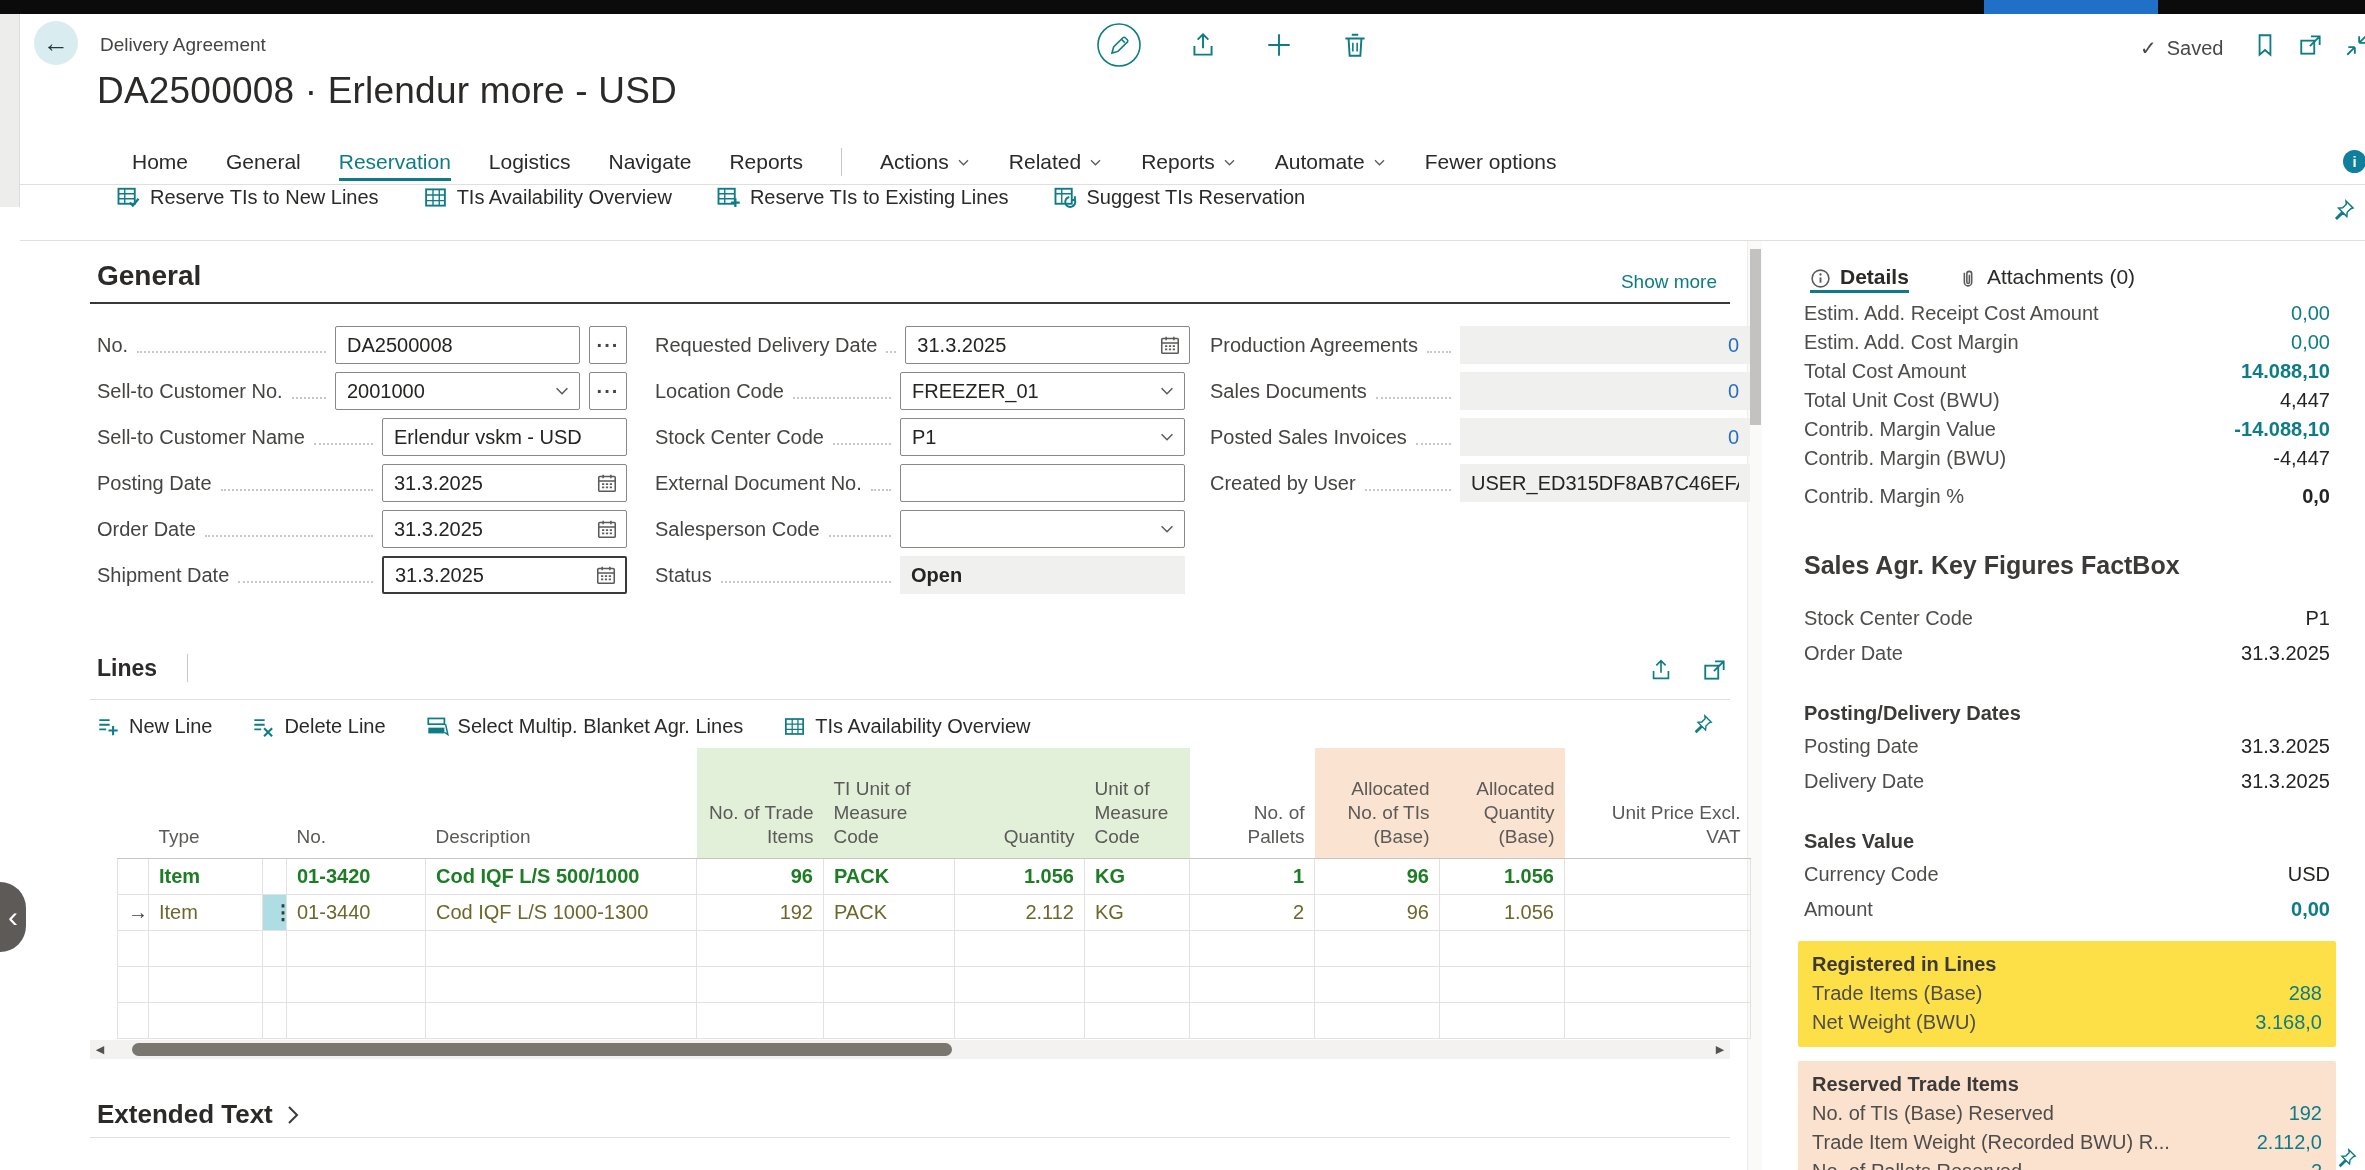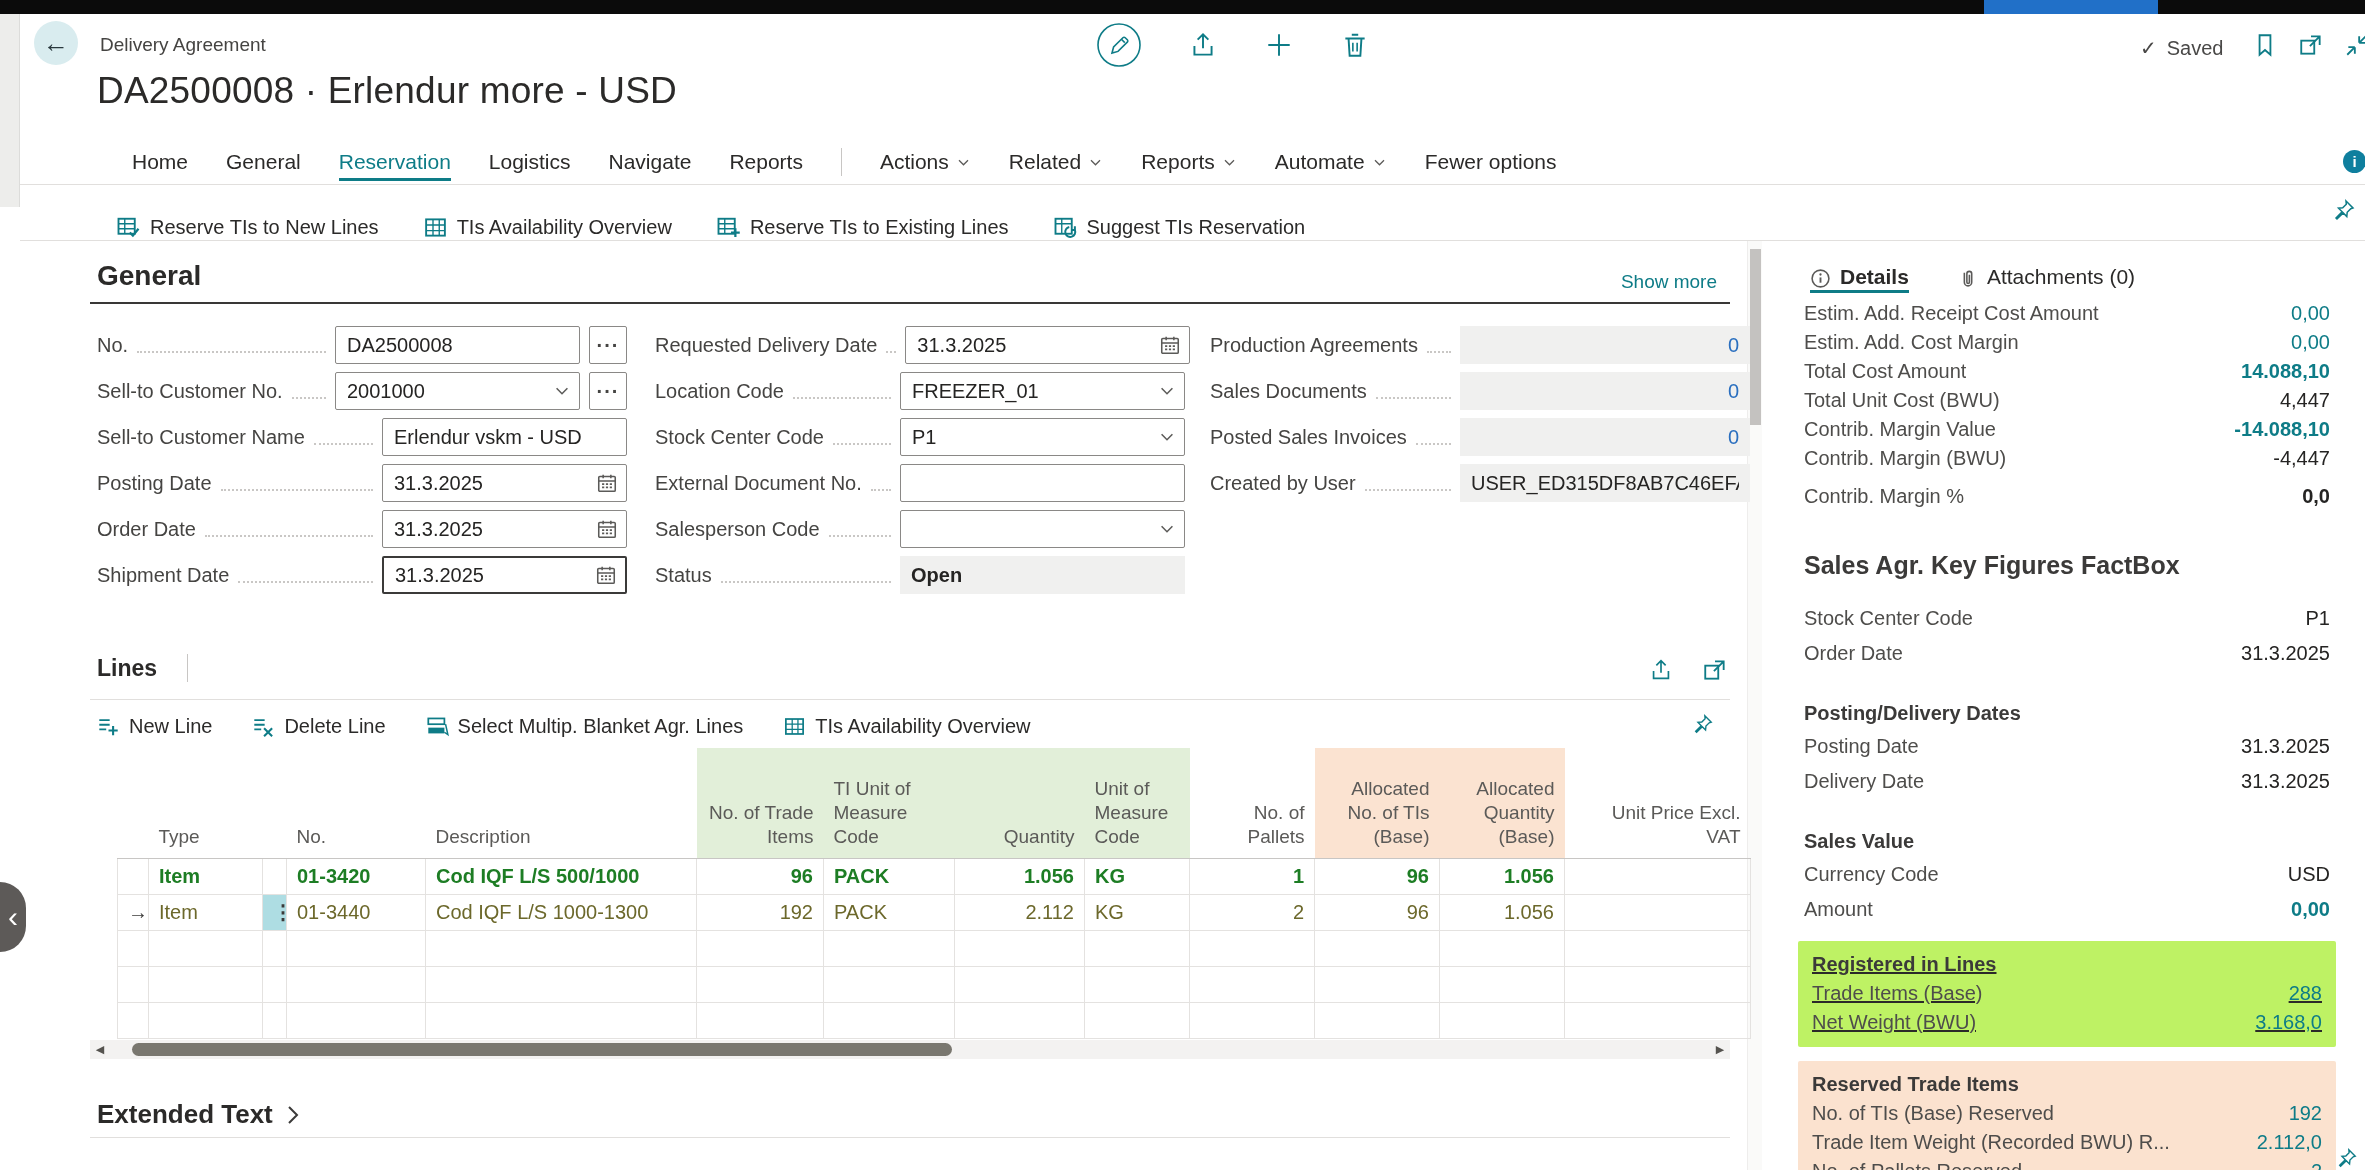--- a/index.html
+++ b/index.html
@@ -23,21 +23,21 @@
   .tabrow{position:absolute;left:20px;top:140px;width:2345px;height:44px;display:flex;align-items:center;gap:38px;
           padding-left:112px;box-sizing:border-box;font-size:21px;}
   .tab{position:relative;display:flex;align-items:center;gap:7px;height:44px;cursor:pointer;color:#2b2a29;white-space:nowrap;}
   .tab.sel{color:#0e7c87;}
   .tab.sel::after{content:"";position:absolute;left:0;right:0;bottom:3px;height:3px;background:#0e7c87;}
   .tsep{width:1px;height:28px;background:#c8c6c4;}
   .infodot{position:absolute;left:2343px;top:150px;width:23px;height:23px;border-radius:50%;background:#0f7f9e;color:#fff;
            font-size:15px;font-weight:700;display:flex;align-items:center;justify-content:center;cursor:pointer;}
   .hr{position:absolute;background:#e1dfdd;height:1px;}
   
-  .ribbon{position:absolute;left:20px;top:185px;width:2345px;height:55px;display:flex;align-items:flex-end;gap:44px;
+  .ribbon{position:absolute;left:20px;top:185px;width:2345px;height:55px;display:flex;align-items:flex-start;gap:44px;
           padding-left:96px;box-sizing:border-box;font-size:20px;color:#2b2a29;}
   .act{display:flex;align-items:center;gap:9px;cursor:pointer;white-space:nowrap;}
   .ribbon-pin{position:absolute;left:2332px;top:198px;cursor:pointer;}
   
   .vscroll{position:absolute;left:1747px;top:241px;width:15px;height:929px;background:#fafaf9;border-left:1px solid #eeedec;box-sizing:border-box;}
   .vthumb{position:absolute;left:2px;top:8px;width:11px;height:176px;background:#c4c2c0;}
   
   .main{position:absolute;left:20px;top:241px;width:1727px;height:929px;}
   .sechead{position:absolute;left:77px;top:19px;font-size:28px;font-weight:700;color:#2b2a29;}
   .showmore{position:absolute;right:30px;top:30px;font-size:19px;color:#0e7c87;cursor:pointer;}
@@ -97,21 +97,21 @@
   .prow{display:flex;justify-content:space-between;align-items:center;height:29px;}
   .prow .pl{color:#4e4d4b;white-space:nowrap;overflow:hidden;}
   .v-link{color:#0e7c87;cursor:pointer;} .v-linkb{color:#0e7c87;font-weight:700;cursor:pointer;}
   .v-plain{color:#252423;} .v-plainb{color:#252423;font-weight:700;}
   .mt8{margin-top:9px;}
   .fbhead{position:absolute;left:14px;top:310px;font-size:25px;font-weight:700;color:#3b3a39;}
   .fbody{position:absolute;left:14px;top:360px;width:526px;}
   .fbody .prow{height:35px;}
   .fgrouphead{font-size:20px;font-weight:700;color:#3b3a39;height:34px;display:flex;align-items:flex-end;margin-top:20px;padding-bottom:4px;}
   .fblock{margin:14px -6px 0;padding:8px 14px 10px;border-radius:2px;}
-  .fblock.green{background:#bef264;text-decoration:underline;} .fblock.orange{background:#fbe2cf;}
+  .fblock.green{background:#fde047;} .fblock.orange{background:#fbe2cf;}
   .fblock .bh{font-weight:700;color:#3b3a39;height:30px;display:flex;align-items:center;}
   .fblock .prow{height:29px;}
   .panel-pin{position:absolute;left:546px;top:906px;}
   svg{display:block;}
 </style>
 </head>
 <body>
 
 <div class="screen">
 

